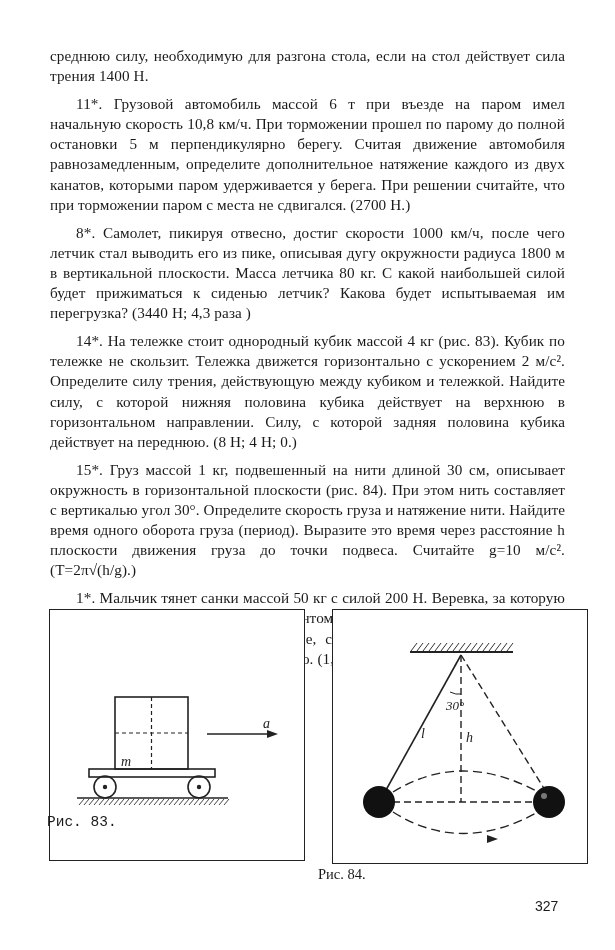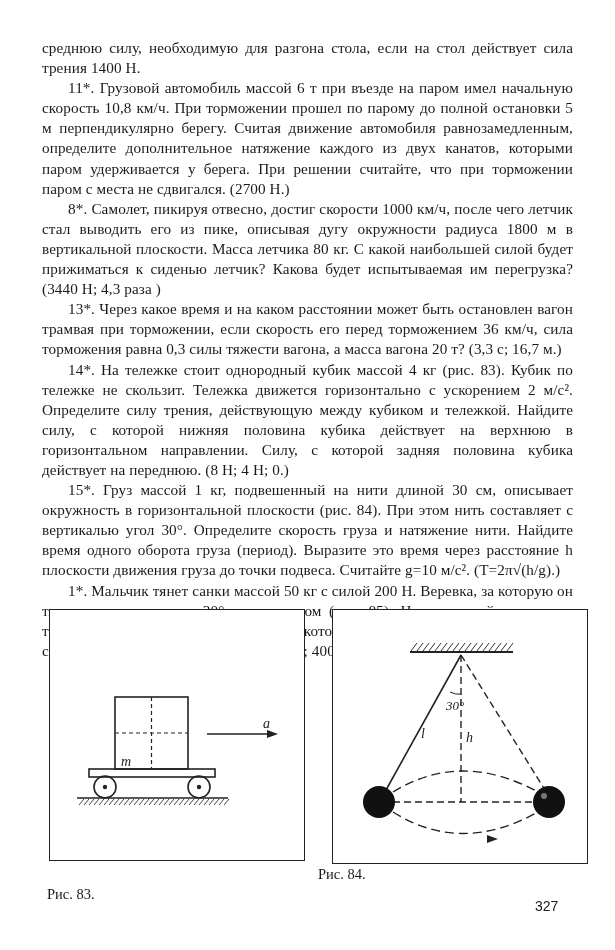--- a/index.html
+++ b/index.html
@@ -1,40 +1,39 @@
 <!DOCTYPE html>
 <html><head>
 <meta charset="utf-8">
 <style>
   html, body { margin: 0; padding: 0; background: #fff; }
   body { width: 615px; height: 950px; position: relative; overflow: hidden; color: #1a1a1a;
          font-family: "Liberation Serif", "DejaVu Serif", serif; }
   .text-block { position: absolute; left: 42px; top: 38px; width: 531px;
                 font-size: 15.2px; line-height: 20.1px; text-align: justify; letter-spacing: 0.1px; }
-  .para { margin: 0; text-indent: 0; font-family: Liberation Serif, serif; }
+  .para { margin: 8px; text-indent: 0; font-family: Liberation Serif, serif; }
   .para.problem { text-indent: 26px; }
   .num { font-weight: normal; }
   .fig { position: absolute; border: 1.5px solid #222; background: #fff; }
   .fig1 { left: 49px; top: 609px; width: 254px; height: 250px; }
   .fig2 { left: 332px; top: 609px; width: 254px; height: 253px; }
   .caption { position: absolute; font-size: 14.5px; }
-  .cap1 { left: 47px; top: 886px; }
+  .cap1 { left: 47px; top: 814px; font-family: Liberation Mono, monospace; }
   .cap2 { left: 318px; top: 866px; text-align: right; }
   .pagenum { position: absolute; left: 535px; top: 898px; font-size: 14px; font-family: "Liberation Sans", sans-serif; }
   svg { position: absolute; left: 0; top: 0; }
   .svgtext { font-family: "Liberation Serif", serif; font-style: italic; }
 </style>
 </head>
 <body>
 
 <div class="text-block">
   <p class="para">среднюю силу, необходимую для разгона стола, если на стол действует сила трения 1400 Н.</p>
   <p class="para problem"><span class="num">11*.</span> <span>Грузовой автомобиль массой 6 т при въезде на паром имел начальную скорость 10,8 км/ч. При торможении прошел по парому до полной остановки 5 м перпендикулярно берегу. Считая движение автомобиля равнозамедленным, определите дополнительное натяжение каждого из двух канатов, которыми паром удерживается у берега. При решении считайте, что при торможении паром с места не сдвигался. (2700 Н.)</span></p>
   <p class="para problem"><span class="num">8*.</span> <span>Самолет, пикируя отвесно, достиг скорости 1000 км/ч, после чего летчик стал выводить его из пике, описывая дугу окружности радиуса 1800 м в вертикальной плоскости. Масса летчика 80 кг. С какой наибольшей силой будет прижиматься к сиденью летчик? Какова будет испытываемая им перегрузка? (3440 Н; 4,3 раза )</span></p>
-  <p class="para problem"><span class="num">13*.</span> <span>Через какое время и на каком расстоянии может быть остановлен вагон трамвая при торможении, если скорость его перед торможением 36 км/ч, сила торможения равна 0,3 силы тяжести вагона, а масса вагона 20 т? (3,3 с; 16,7 м.)</span></p>
   <p class="para problem"><span class="num">14*.</span> <span>На тележке стоит однородный кубик массой 4 кг (рис. 83). Кубик по тележке не скользит. Тележка движется горизонтально с ускорением 2 м/с². Определите силу трения, действующую между кубиком и тележкой. Найдите силу, с которой нижняя половина кубика действует на верхнюю в горизонтальном направлении. Силу, с которой задняя половина кубика действует на переднюю. (8 Н; 4 Н; 0.)</span></p>
   <p class="para problem"><span class="num">15*.</span> <span>Груз массой 1 кг, подвешенный на нити длиной 30 см, описывает окружность в горизонтальной плоскости (рис. 84). При этом нить составляет с вертикалью угол 30°. Определите скорость груза и натяжение нити. Найдите время одного оборота груза (период). Выразите это время через расстояние h плоскости движения груза до точки подвеса. Считайте g=10 м/с². (T=2π√(h/g).)</span></p>
   <p class="para problem"><span class="num">1*.</span> <span>Мальчик тянет санки массой 50 кг с силой 200 Н. Веревка, за которую он тянет, составляет угол 30° с горизонтом (рис. 85). На санки действует сила трения 100 Н. Определите ускорение, с которым будут двигаться санки. Найдите силу давления санок на землю. (1,5 м/с²; 400 Н )</span></p>
 </div>
 
 <div class="fig fig1">
   <svg width="254" height="250" viewBox="0 0 254 250">
     <g stroke="#222" stroke-width="1.6" fill="none">
 
       <rect x="65" y="87" width="73" height="72"></rect>

